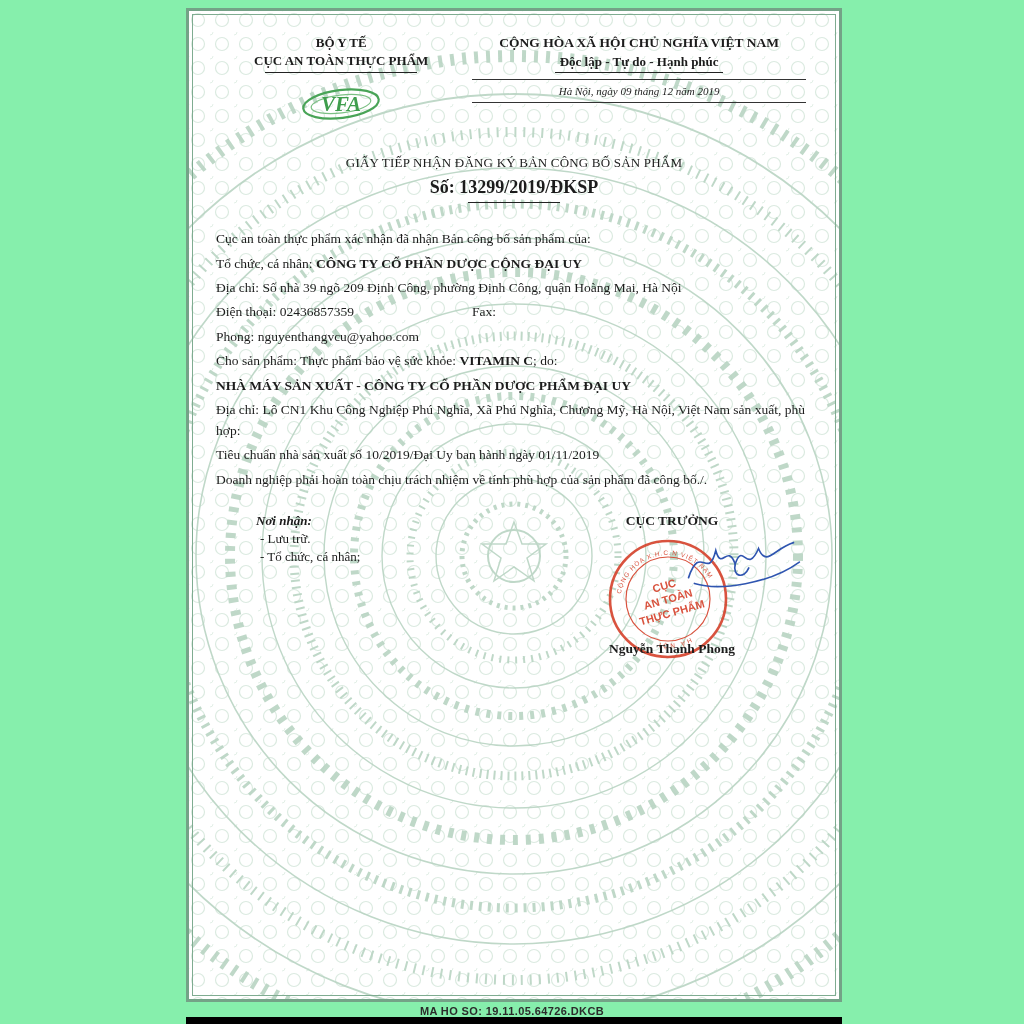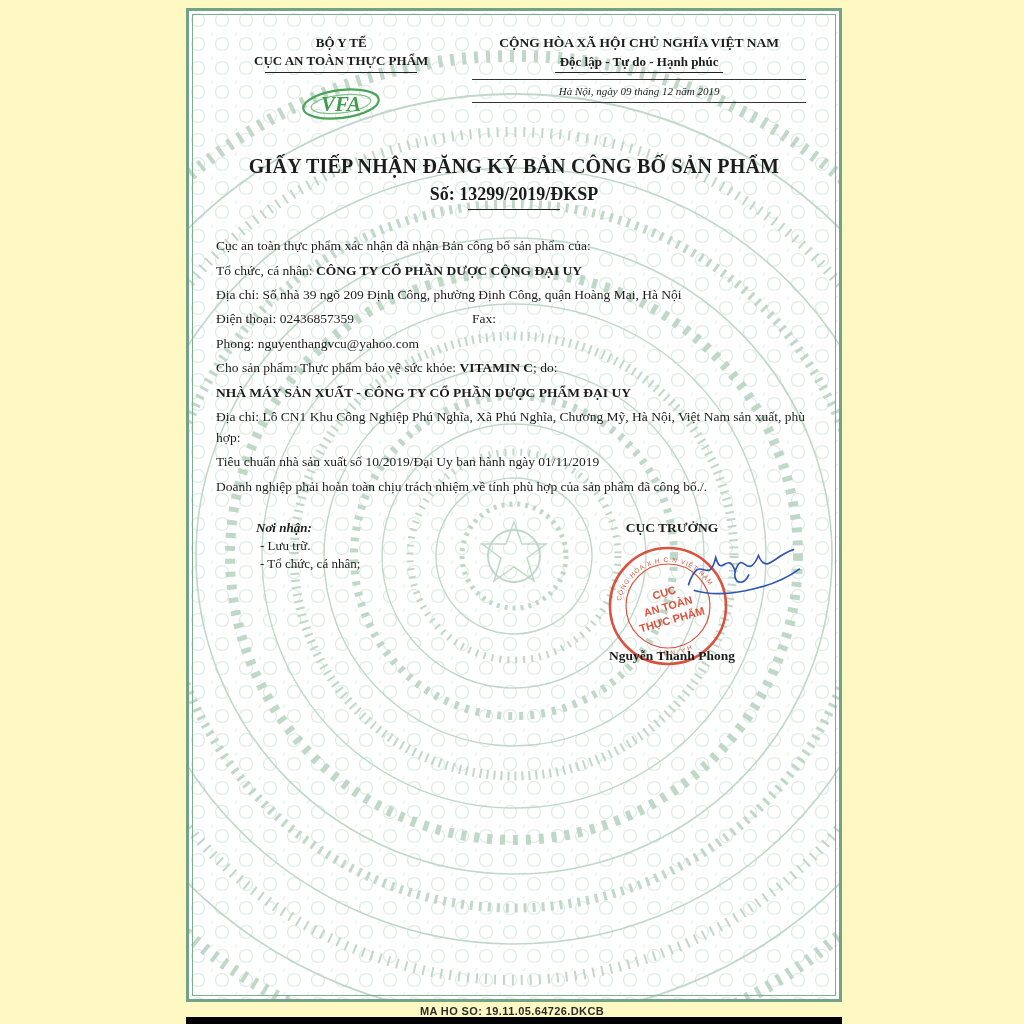--- a/index.html
+++ b/index.html
@@ -1,16 +1,16 @@
 <!DOCTYPE html>
 <html><head>
 <meta charset="utf-8">
 <style>
   html,body{margin:0;padding:0;background:#fff;}
-  .canvas{position:relative;width:1024px;height:1024px;background:#fef9c3;overflow:hidden;
+  .canvas{position:relative;width:1024px;height:1024px;background:#86efac;overflow:hidden;
           font-family:"Liberation Serif", serif;color:#1c1c1c;}
   .page{position:absolute;left:186px;top:8px;width:656px;height:994px;background:#fff;overflow:hidden;}
   .frame-outer{position:absolute;inset:0;border:3px solid #74a287;pointer-events:none;z-index:3;}
   .frame-inner{position:absolute;inset:6px;border:1px solid #7fac91;pointer-events:none;z-index:3;}
   .bg{position:absolute;inset:0;z-index:0;}
   .content{position:relative;z-index:2;padding:26px 30px 0 30px;}
 
   
   .hdr{display:flex;}
   .hdr-left{width:42%;text-align:center;}
@@ -18,21 +18,21 @@
   .b13{font-weight:bold;font-size:13px;line-height:1.35;}
   .b135{font-weight:bold;font-size:13.5px;line-height:1.4;}
   .u-short{width:152px;border-top:1px solid #222;margin:3px auto 0 auto;}
   .u-motto{width:168px;border-top:1px solid #222;margin:2px auto 6px auto;}
   .rule{border-top:1px solid #333;margin:2px 6px;}
   .dateline{font-style:italic;font-weight:normal;font-size:11px;padding:3px 0;}
   .logo{margin-top:8px;}
 
   
   .title-wrap{text-align:center;margin-top:24px;}
-  .doc-title{font-weight:bold;font-size:20px;letter-spacing:.2px;}
+  .doc-title{font-weight:normal;font-size:13px;letter-spacing:.2px;}
   .doc-no{font-weight:bold;font-size:18px;margin-top:6px;}
   .u-no{width:92px;border-top:1.6px solid #222;margin:4px auto 0 auto;}
 
   
   .body{margin-top:26px;font-size:13.5px;line-height:1.55;}
   .body p{margin:3.5px 0;}
   .bold{font-weight:bold;}
   .faxcell{display:inline-block;margin-left:118px;}
 
   

